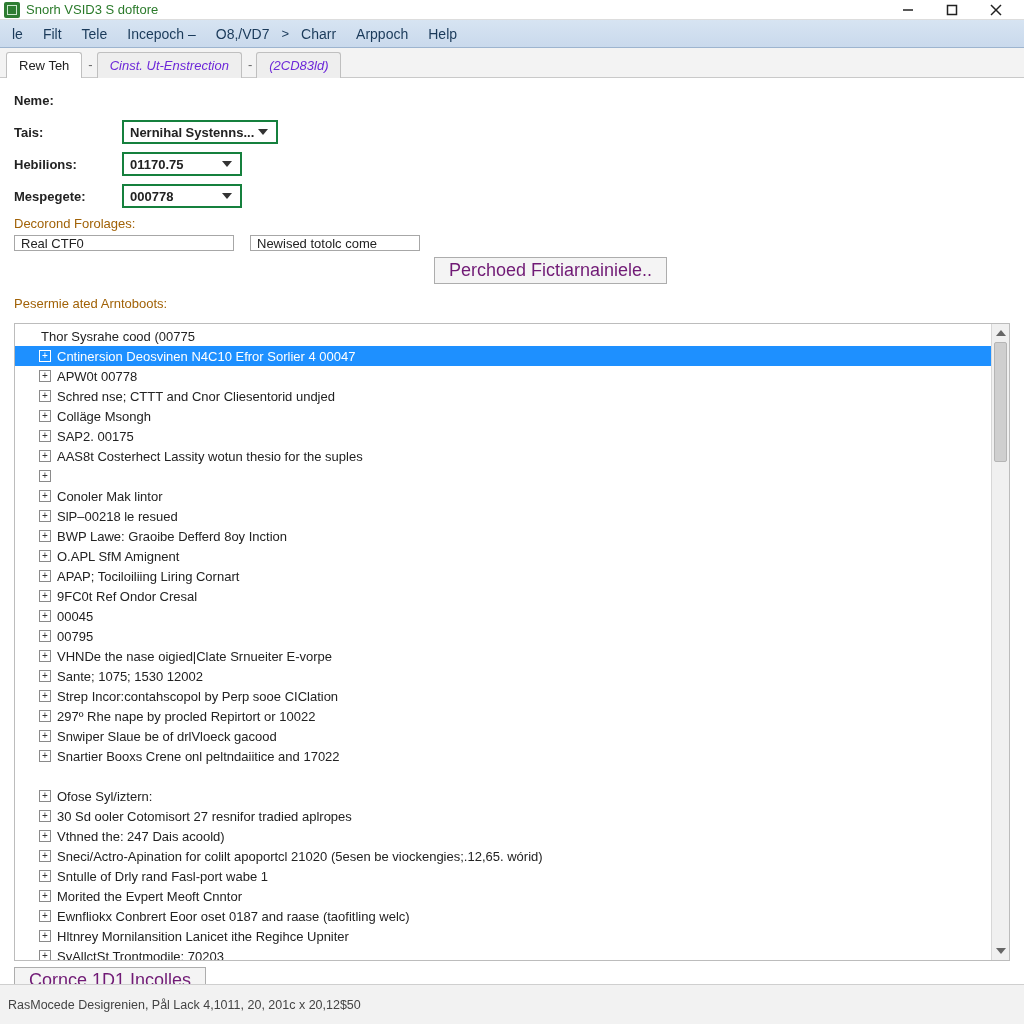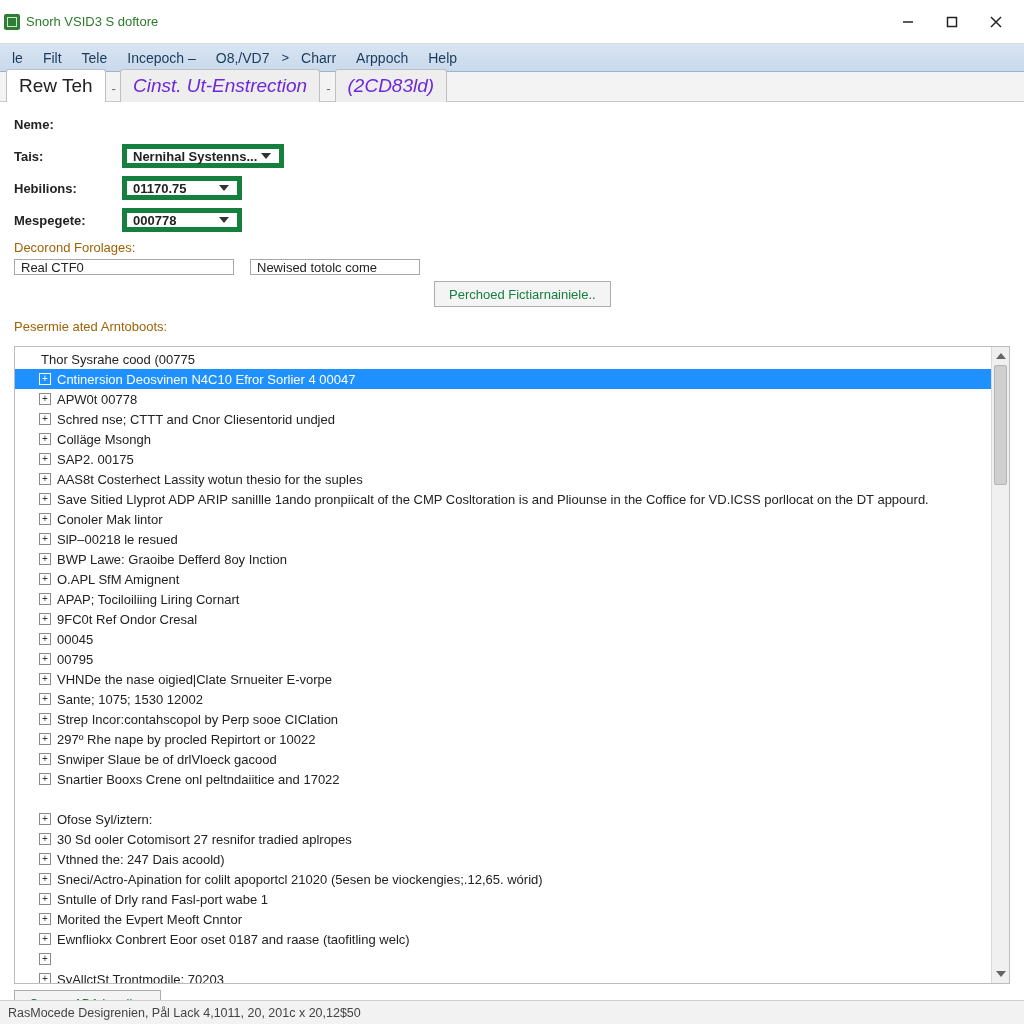--- a/index.html
+++ b/index.html
@@ -7,21 +7,21 @@
     margin: 0; padding: 0;
     width: 1024px; height: 1024px;
     overflow: hidden;
     font-family: "Segoe UI", Tahoma, sans-serif;
     font-size: 13px;
     background: #fff;
     color: #222;
   }
   
   .titlebar {
-    height: 44px;
+    height: 20px;
     background: #fff;
     border-bottom: 1px solid #ddd;
     display: flex;
     align-items: center;
     padding: 0 6px 0 4px;
   }
   .titlebar .app-icon {
     width: 16px; height: 16px;
     background: #2e7d32;
     display: inline-block;
@@ -76,21 +76,21 @@
     align-items: flex-end;
     padding: 0 6px;
   }
   .tabstrip .tab {
     padding: 5px 12px 5px 12px;
     border: 1px solid #bfbfbf;
     border-bottom: none;
     background: #fff;
     margin-right: 2px;
     border-radius: 3px 3px 0 0;
-    font-size: 19px;
+    font-size: 13px;
     color: #222;
     position: relative;
     top: 1px;
   }
   .tabstrip .tab.inactive {
     background: #eee;
     color: #6d28d9;
     font-style: italic;
   }
   .tabstrip .tabsep {
@@ -108,21 +108,21 @@
     min-height: 24px;
     font-weight: bold;
   }
   .form-row .label {
     width: 108px;
     color: #222;
   }
   .combo {
     display: inline-flex;
     align-items: center;
-    border: 5px solid #15803d;
+    border: 2px solid #15803d;
     background: #fff;
     height: 24px;
     padding: 0 4px 0 6px;
     min-width: 130px;
   }
   .combo .combo-text { flex: 1; white-space: nowrap; }
   .combo .chev {
     width: 18px;
     display: flex; align-items: center; justify-content: center;
     color: #333;
@@ -143,22 +143,22 @@
     color: #a16207;
   }
   .btn {
     display: inline-flex;
     align-items: center;
     justify-content: center;
     min-height: 26px;
     padding: 2px 14px;
     background: #f4f4f4;
     border: 1px solid #adadad;
-    color: #15803d;
-    font-size: 13px;
+    color: #701a75;
+    font-size: 18px;
   }
   .two-fields {
     display:flex;
     align-items:center;
     gap: 8px;
   }
   .btn-row {
     padding: 6px 0 6px 420px;
   }
   
@@ -229,21 +229,21 @@
     border-radius:2px;
   }
   
   .bottom-btn-row {
     padding: 0 14px 8px 14px;
   }
   
   .statusbar {
     position: absolute;
     left: 0; right: 0; bottom: 0;
-    height: 24px;
+    height: 40px;
     background: #f2f2f2;
     border-top: 1px solid #cfcfcf;
     display: flex;
     align-items: center;
     padding: 0 8px;
     color: #444;
     font-size: 12.5px;
   }
 </style>
 </head>
@@ -371,21 +371,20 @@
         <div class="tree-row indent-1">
           <span class="expander">+</span>
           <span>SAP2. 00175</span>
         </div>
         <div class="tree-row indent-1">
           <span class="expander">+</span>
           <span>AAS8t Costerhect Lassity wotun thesio for the suples</span>
         </div>
         <div class="tree-row indent-1">
           <span class="expander">+</span>
-          <span>Save Sitied Llyprot ADP ARIP sanillle 1ando pronpiicalt of the CMP Cosltoration is and Pliounse in the Coffice for VD.ICSS porllocat on the DT appourd.</span>
         </div>
         <div class="tree-row indent-1">
           <span class="expander">+</span>
           <span>Conoler Mak lintor</span>
         </div>
         <div class="tree-row indent-1">
           <span class="expander">+</span>
           <span>SlP–00218 le resued</span>
         </div>
         <div class="tree-row indent-1">
@@ -460,20 +459,21 @@
         <div class="tree-row indent-1">
           <span class="expander">+</span>
           <span>Morited the Evpert Meoft Cnntor</span>
         </div>
         <div class="tree-row indent-1">
           <span class="expander">+</span>
           <span>Ewnfliokx Conbrert Eoor oset 0187 and raase (taofitling welc)</span>
         </div>
         <div class="tree-row indent-1">
           <span class="expander">+</span>
+          <span>Hltnrey Mornilansition Lanicet ithe Regihce Upniter</span>
         </div>
         <div class="tree-row indent-1">
           <span class="expander">+</span>
           <span>SyAllctSt Trontmodile: 70203</span>
         </div>
       </div>
   </div>
   <div class="vscroll">
     <div class="sarrow">
       <svg width="10" height="6">

